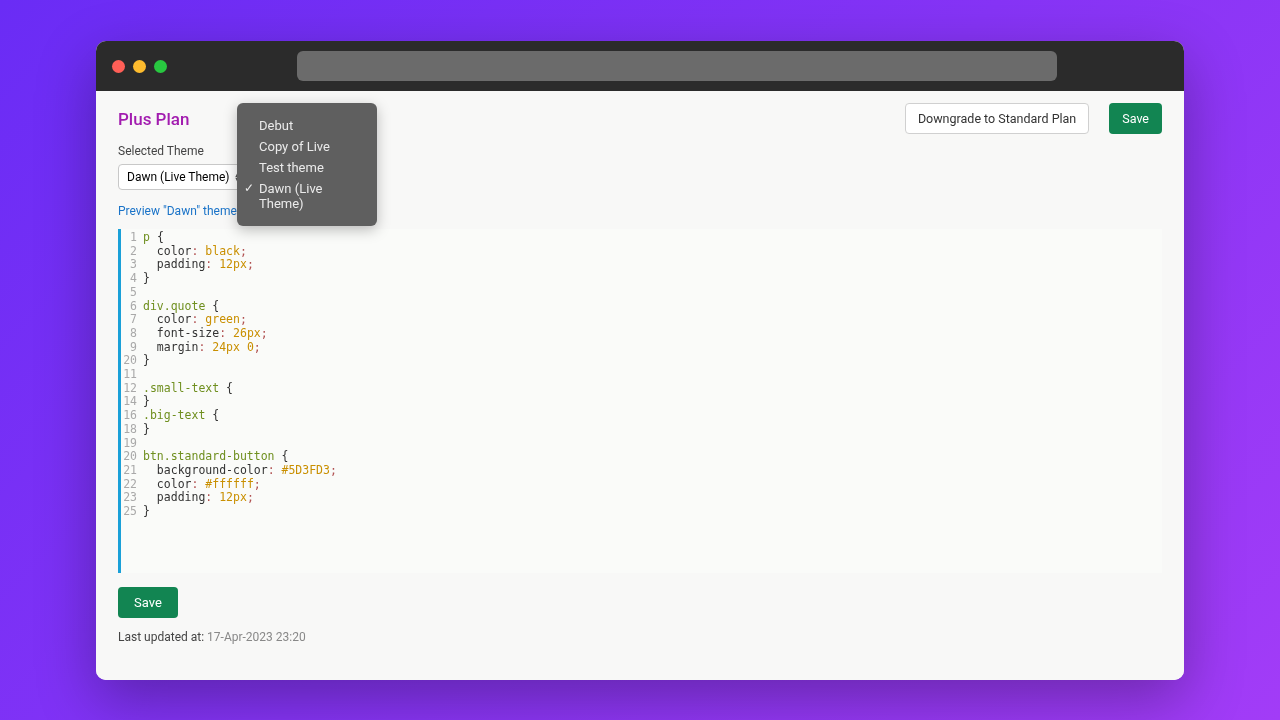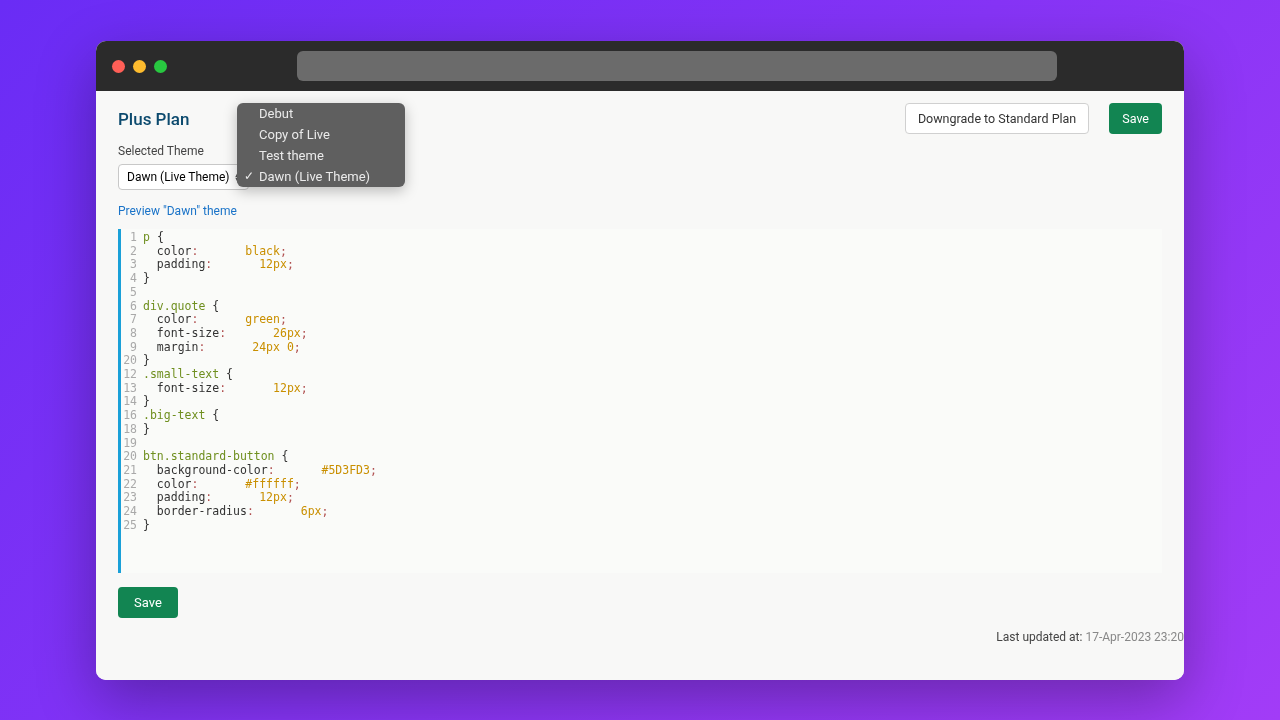--- a/index.html
+++ b/index.html
@@ -51,21 +51,21 @@
   }
   .header-row {
     display: flex;
     align-items: center;
     justify-content: space-between;
     padding: 12px 22px 0 22px;
   }
   .plan-title {
     font-size: 17px;
     font-weight: 500;
-    color: #0c4a6e;
+    color: #a21caf;
   }
   .header-buttons { display: flex; gap: 20px; }
   .btn {
     font-size: 12.5px;
     padding: 7px 12px;
     border-radius: 4px;
     cursor: pointer;
     border: 1px solid transparent;
   }
   .btn-secondary {
@@ -109,24 +109,24 @@
     display: inline-block;
     margin: 14px 0 0 22px;
     font-size: 12px;
     color: #1a73c8;
     cursor: pointer;
   }
   .dropdown-menu {
     position: absolute;
     left: 141px;
     top: 12px;
-    width: 168px;
+    width: 140px;
     background: #5f5f5f;
     border-radius: 6px;
-    padding: 0 0;
+    padding: 12px 0;
     box-shadow: 0 4px 14px rgba(0,0,0,0.25);
   }
   .dropdown-item {
     padding: 3px 14px 3px 22px;
     font-size: 13px;
     color: #eaeaea;
     position: relative;
     cursor: pointer;
   }
   .dropdown-item.checked::before {
@@ -150,37 +150,36 @@
   .line-num {
     width: 22px;
     text-align: right;
     color: #a9a9a9;
     padding-right: 6px;
     user-select: none;
   }
   .tok-sel  { color: #6f8f1f; }
   .tok-prop { color: #333; }
   .tok-punc { color: #b05050; }
-  .tok-val  { color: #c98f00; margin-left: 40px; }
+  .tok-val  { color: #c98f00; }
   .tok-brace{ color: #333; }
   .bottom-save {
     margin: 14px 0 0 22px;
     display: inline-block;
     font-size: 13px;
     padding: 8px 16px;
     border-radius: 4px;
     background: #128552;
     color: #fff;
     cursor: pointer;
   }
   .last-updated {
     margin: 12px 0 0 22px;
     font-size: 12px;
     color: #444;
-    text-align: right;
   }
   .last-updated .ts { color: #888; }
 </style>
 </head>
 <body>
 
 <div class="browser-window">
 
   <div class="titlebar">
     <div class="traffic-lights">
@@ -225,31 +224,30 @@
         <div class="code-line"><span class="line-num">1</span><span><span class="tok-sel">p</span><span> </span><span class="tok-brace">{</span></span></div>
         <div class="code-line"><span class="line-num">2</span><span><span>  </span><span class="tok-prop">color</span><span class="tok-punc">: </span><span class="tok-val">black</span><span class="tok-punc">;</span></span></div>
         <div class="code-line"><span class="line-num">3</span><span><span>  </span><span class="tok-prop">padding</span><span class="tok-punc">: </span><span class="tok-val">12px</span><span class="tok-punc">;</span></span></div>
         <div class="code-line"><span class="line-num">4</span><span><span class="tok-brace">}</span></span></div>
         <div class="code-line"><span class="line-num">5</span><span></span></div>
         <div class="code-line"><span class="line-num">6</span><span><span class="tok-sel">div.quote</span><span> </span><span class="tok-brace">{</span></span></div>
         <div class="code-line"><span class="line-num">7</span><span><span>  </span><span class="tok-prop">color</span><span class="tok-punc">: </span><span class="tok-val">green</span><span class="tok-punc">;</span></span></div>
         <div class="code-line"><span class="line-num">8</span><span><span>  </span><span class="tok-prop">font-size</span><span class="tok-punc">: </span><span class="tok-val">26px</span><span class="tok-punc">;</span></span></div>
         <div class="code-line"><span class="line-num">9</span><span><span>  </span><span class="tok-prop">margin</span><span class="tok-punc">: </span><span class="tok-val">24px 0</span><span class="tok-punc">;</span></span></div>
         <div class="code-line"><span class="line-num">20</span><span><span class="tok-brace">}</span></span></div>
+        <div class="code-line"><span class="line-num">11</span><span></span></div>
         <div class="code-line"><span class="line-num">12</span><span><span class="tok-sel">.small-text</span><span> </span><span class="tok-brace">{</span></span></div>
-        <div class="code-line"><span class="line-num">13</span><span><span>  </span><span class="tok-prop">font-size</span><span class="tok-punc">: </span><span class="tok-val">12px</span><span class="tok-punc">;</span></span></div>
         <div class="code-line"><span class="line-num">14</span><span><span class="tok-brace">}</span></span></div>
         <div class="code-line"><span class="line-num">16</span><span><span class="tok-sel">.big-text</span><span> </span><span class="tok-brace">{</span></span></div>
         <div class="code-line"><span class="line-num">18</span><span><span class="tok-brace">}</span></span></div>
         <div class="code-line"><span class="line-num">19</span><span></span></div>
         <div class="code-line"><span class="line-num">20</span><span><span class="tok-sel">btn.standard-button</span><span> </span><span class="tok-brace">{</span></span></div>
         <div class="code-line"><span class="line-num">21</span><span><span>  </span><span class="tok-prop">background-color</span><span class="tok-punc">: </span><span class="tok-val">#5D3FD3</span><span class="tok-punc">;</span></span></div>
         <div class="code-line"><span class="line-num">22</span><span><span>  </span><span class="tok-prop">color</span><span class="tok-punc">: </span><span class="tok-val">#ffffff</span><span class="tok-punc">;</span></span></div>
         <div class="code-line"><span class="line-num">23</span><span><span>  </span><span class="tok-prop">padding</span><span class="tok-punc">: </span><span class="tok-val">12px</span><span class="tok-punc">;</span></span></div>
-        <div class="code-line"><span class="line-num">24</span><span><span>  </span><span class="tok-prop">border-radius</span><span class="tok-punc">: </span><span class="tok-val">6px</span><span class="tok-punc">;</span></span></div>
         <div class="code-line"><span class="line-num">25</span><span><span class="tok-brace">}</span></span></div>
       </div>
 
     <div class="bottom-save">Save</div>
 
     <div class="last-updated">
       <span>Last updated at: </span><span class="ts">17-Apr-2023 23:20</span>
     </div>
 
   </div>

